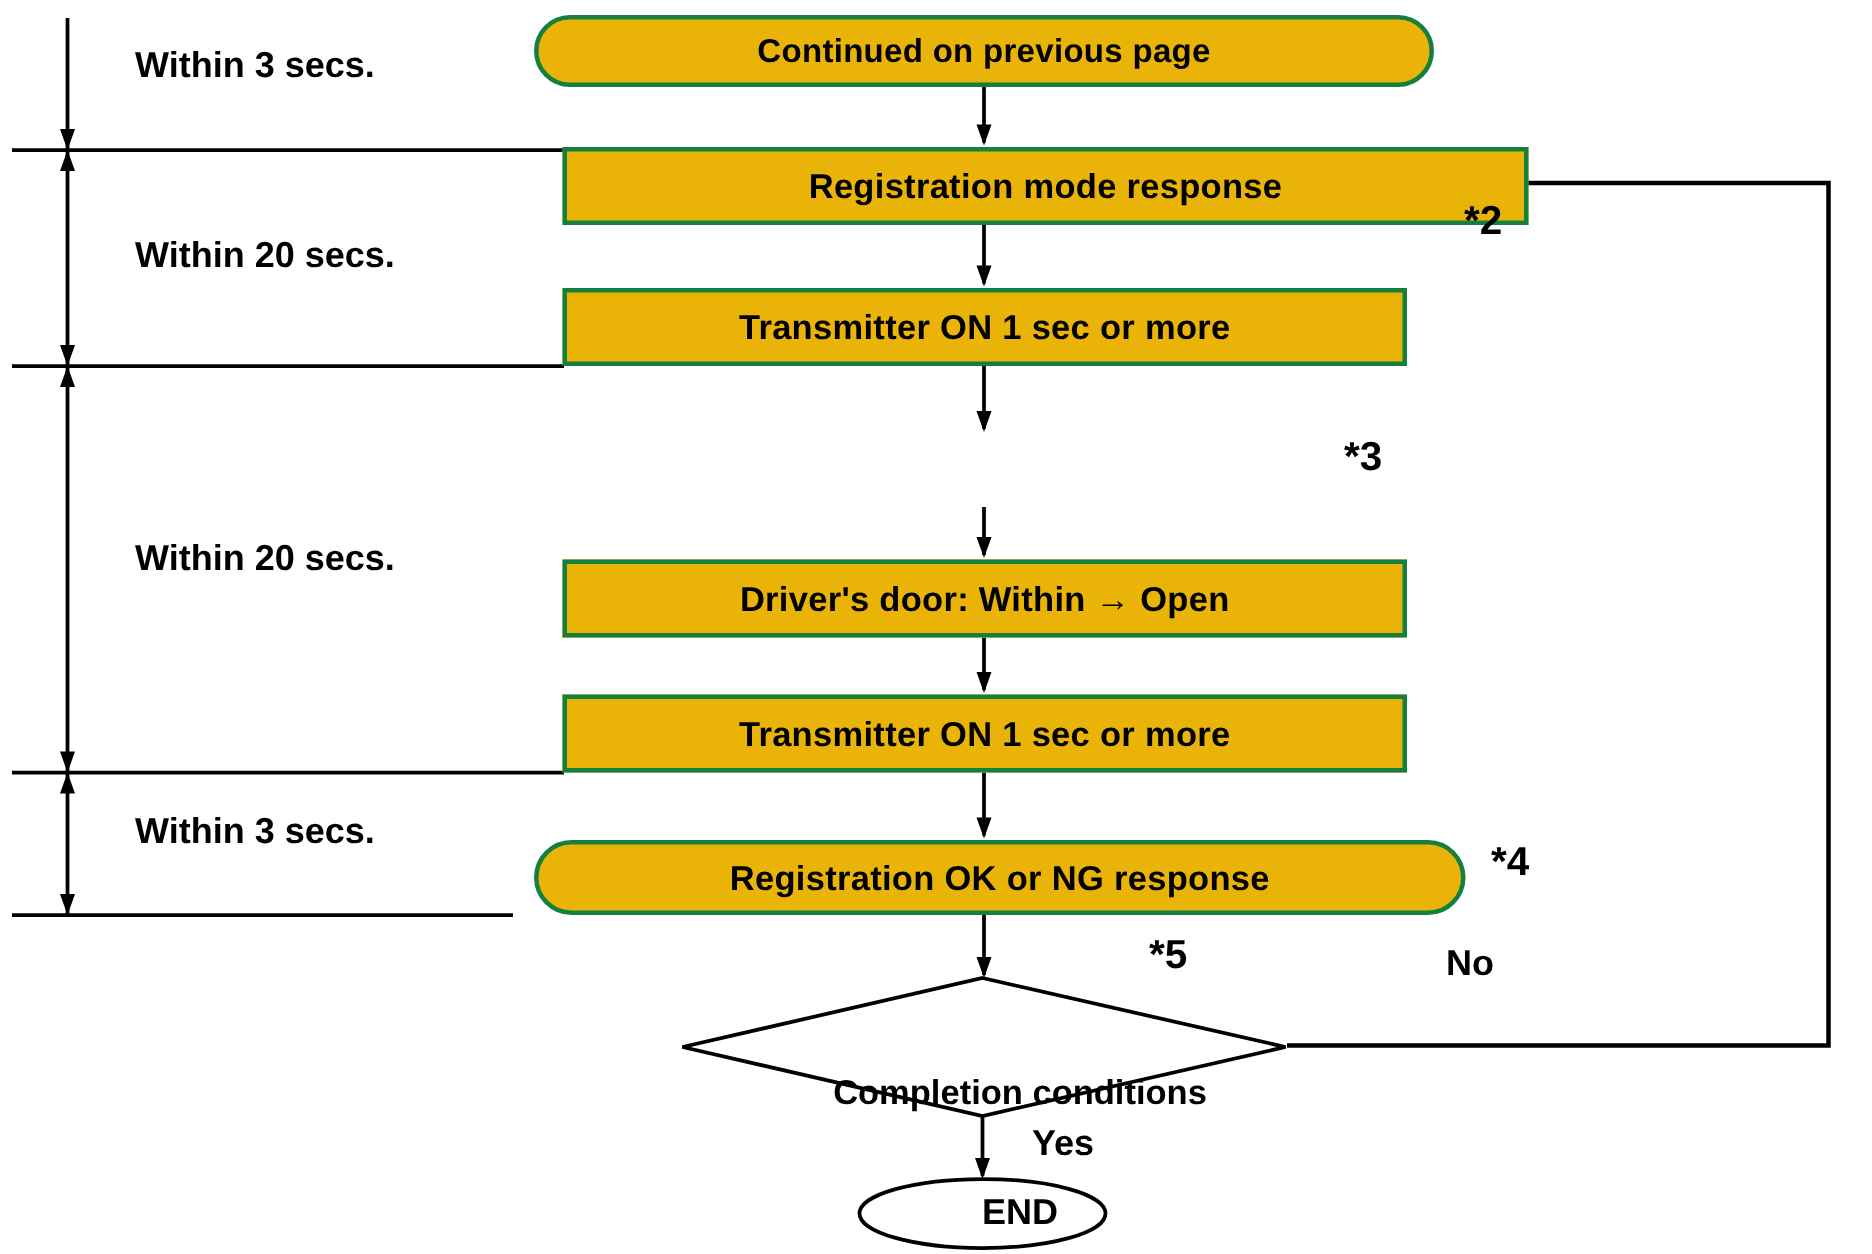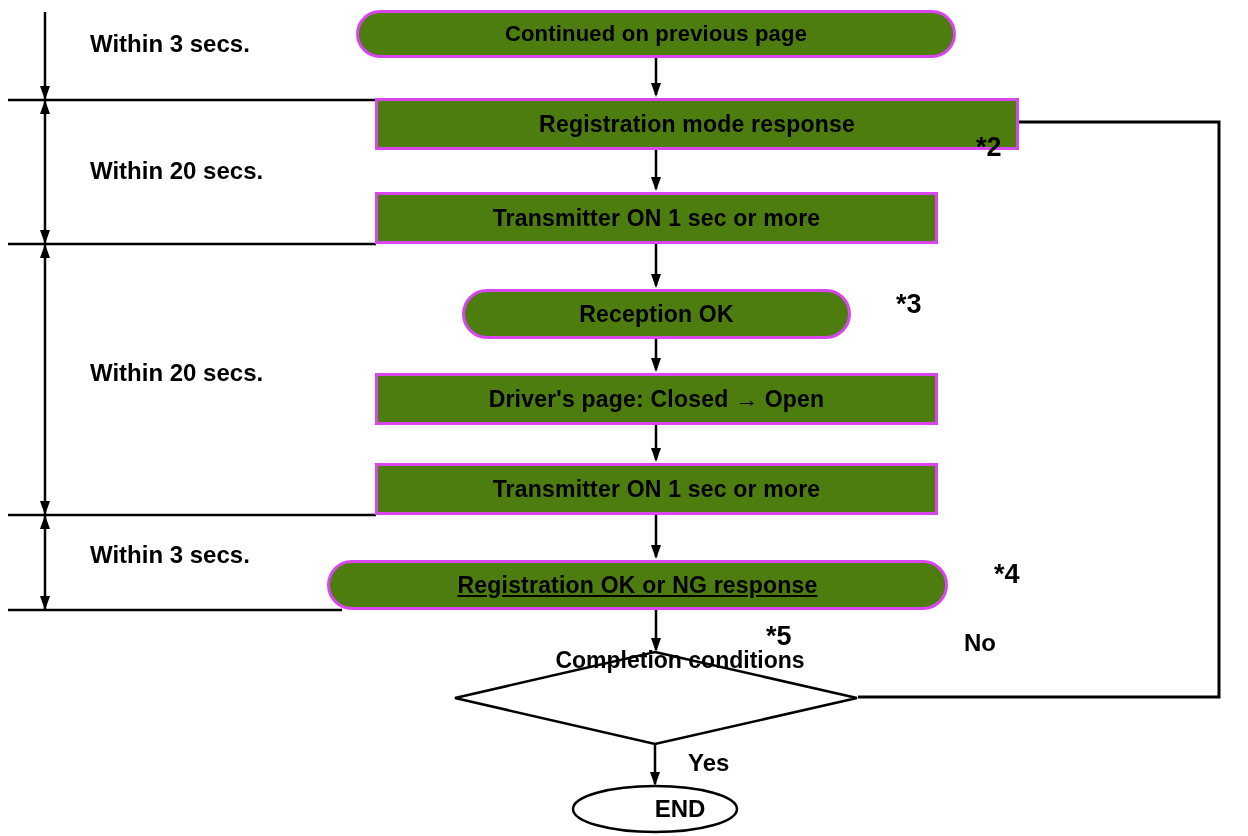--- a/index.html
+++ b/index.html
@@ -10,22 +10,22 @@
     background: #ffffff;
     font-family: "Liberation Sans", "DejaVu Sans", sans-serif;
     font-weight: bold;
     color: #000;
     overflow: hidden;
   }
   #wires { position: absolute; left: 0; top: 0; width: 1248px; height: 836px; }
   .node {
     position: absolute;
     box-sizing: border-box;
-    border: 3px solid #d946ef;
-    background: #4d7c0f;
+    border: 3px solid #15803d;
+    background: #eab308;
     display: flex;
     align-items: center;
     justify-content: center;
     font-size: 23px;
     letter-spacing: 0.2px;
     white-space: nowrap;
   }
   .terminator { border-radius: 26px; }
   .label {
     position: absolute;
@@ -97,37 +97,34 @@
   </div>
 
   <div class="node" style="left:375px; top:98px; width:644px; height:52px;">
     <span>Registration mode response</span>
   </div>
 
   <div class="node" style="left:375px; top:192px; width:563px; height:52px;">
     <span>Transmitter ON 1 sec or more</span>
   </div>
 
-  <div class="node terminator" style="left:462px; top:289px; width:389px; height:50px;">
-    <span>Reception OK</span>
-  </div>
 
   <div class="node" style="left:375px; top:373px; width:563px; height:52px;">
-    <span>Driver's page: Closed → Open</span>
+    <span>Driver's door: Within → Open</span>
   </div>
 
   <div class="node" style="left:375px; top:463px; width:563px; height:52px;">
     <span>Transmitter ON 1 sec or more</span>
   </div>
 
-  <div class="node terminator" style="left:327px; top:560px; width:621px; height:50px;text-decoration:underline;">
+  <div class="node terminator" style="left:356px; top:560px; width:621px; height:50px;">
     <span>Registration OK or NG response</span>
   </div>
 
-  <div class="label diamond-label" style="left:506px; top:648px; width:300px;">Completion conditions</div>
+  <div class="label diamond-label" style="left:506px; top:716px; width:300px;">Completion conditions</div>
 
   <div class="label end-label" style="left:573px; top:796px; width:166px;">END</div>
 
   <div class="label timing" style="left:66px; top:31px;">Within 3 secs.</div>
   <div class="label timing" style="left:66px; top:158px;">Within 20 secs.</div>
   <div class="label timing" style="left:66px; top:360px;">Within 20 secs.</div>
   <div class="label timing" style="left:66px; top:542px;">Within 3 secs.</div>
 
   <div class="label footnote" style="left:952px; top:133px;">*2</div>
   <div class="label footnote" style="left:872px; top:290px;">*3</div>

